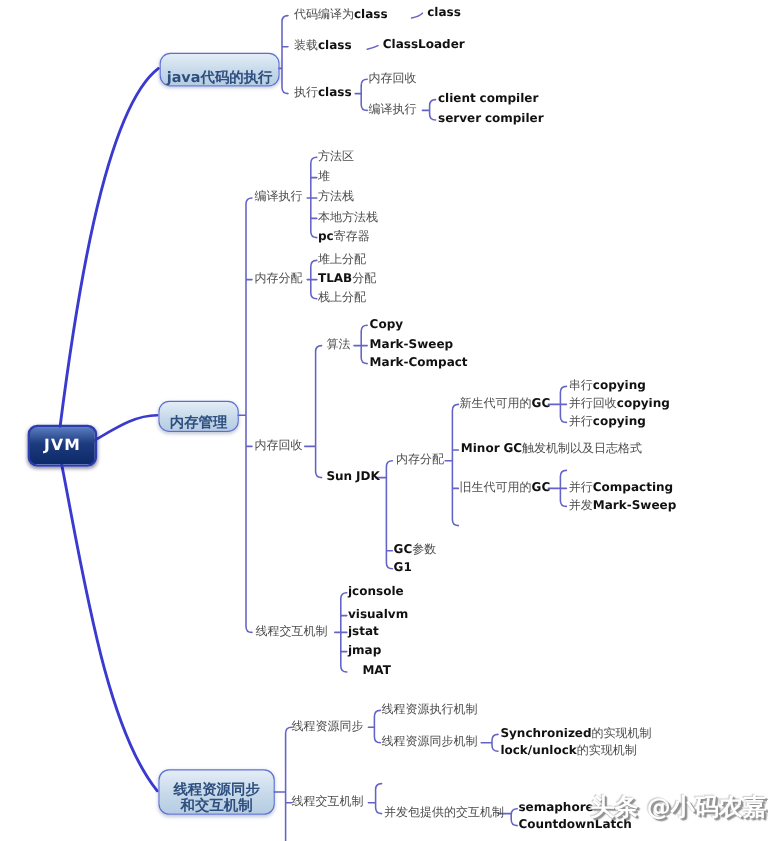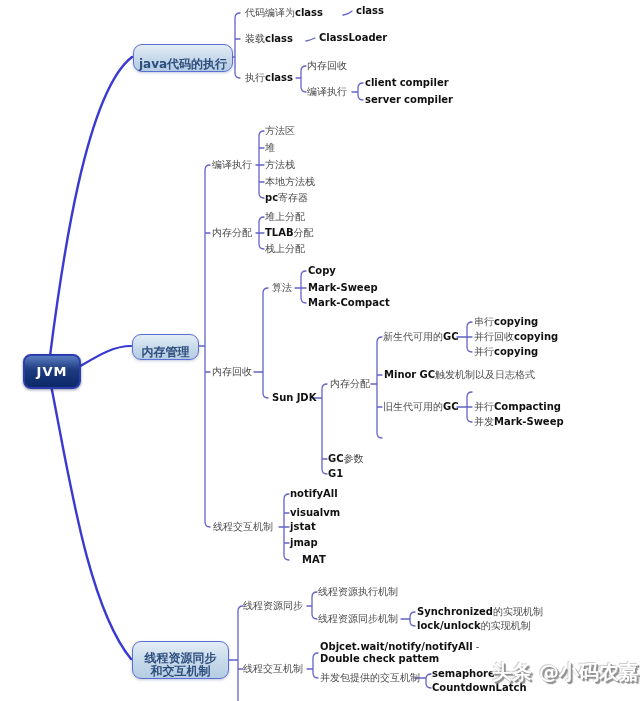--- a/index.html
+++ b/index.html
@@ -107,31 +107,30 @@
   <div class="node" style="left:474px;top:337px">并行回收<b>copying</b></div>
   <div class="node" style="left:474px;top:352px">并行<b>copying</b></div>
   <div class="node" style="left:384px;top:375px"><b>Minor</b> <b>GC</b>触发机制以及日志格式</div>
   <div class="node" style="left:383px;top:407px">旧生代可用的<b>GC</b></div>
   <div class="node" style="left:474px;top:407px">并行<b>Compacting</b></div>
   <div class="node" style="left:474px;top:422px">并发<b>Mark-Sweep</b></div>
   <div class="node" style="left:328px;top:459px"><b>GC</b>参数</div>
   <div class="node" style="left:328px;top:474px"><b>G1</b></div>
 
   <div class="node" style="left:213px;top:527px">线程交互机制</div>
-  <div class="node" style="left:290px;top:494px"><b>notifyAll</b></div>
+  <div class="node" style="left:290px;top:494px"><b>jconsole</b></div>
   <div class="node" style="left:290px;top:513px"><b>visualvm</b></div>
   <div class="node" style="left:290px;top:527px"><b>jstat</b></div>
   <div class="node" style="left:290px;top:543px"><b>jmap</b></div>
   <div class="node" style="left:302px;top:560px"><b>MAT</b></div>
 
   <div class="node" style="left:243px;top:606px">线程资源同步</div>
   <div class="node" style="left:318px;top:592px">线程资源执行机制</div>
   <div class="node" style="left:318px;top:619px">线程资源同步机制</div>
   <div class="node" style="left:417px;top:612px"><b>Synchronized</b>的实现机制</div>
   <div class="node" style="left:417px;top:626px"><b>lock/unlock</b>的实现机制</div>
   <div class="node" style="left:243px;top:669px">线程交互机制</div>
-  <div class="node" style="left:320px;top:653px"><b>Objcet.wait/notify/notifyAll</b> -<br><b>Double</b> <b>check</b> <b>pattem</b></div>
   <div class="node" style="left:320px;top:678px">并发包提供的交互机制</div>
   <div class="node" style="left:432px;top:674px"><b>semaphore</b></div>
   <div class="node" style="left:432px;top:688px"><b>CountdownLatch</b></div>
 
   <div class="watermark" style="left:492px;top:659px">头条 @小码农嘉文</div>
 </div>
 
 </body></html>

